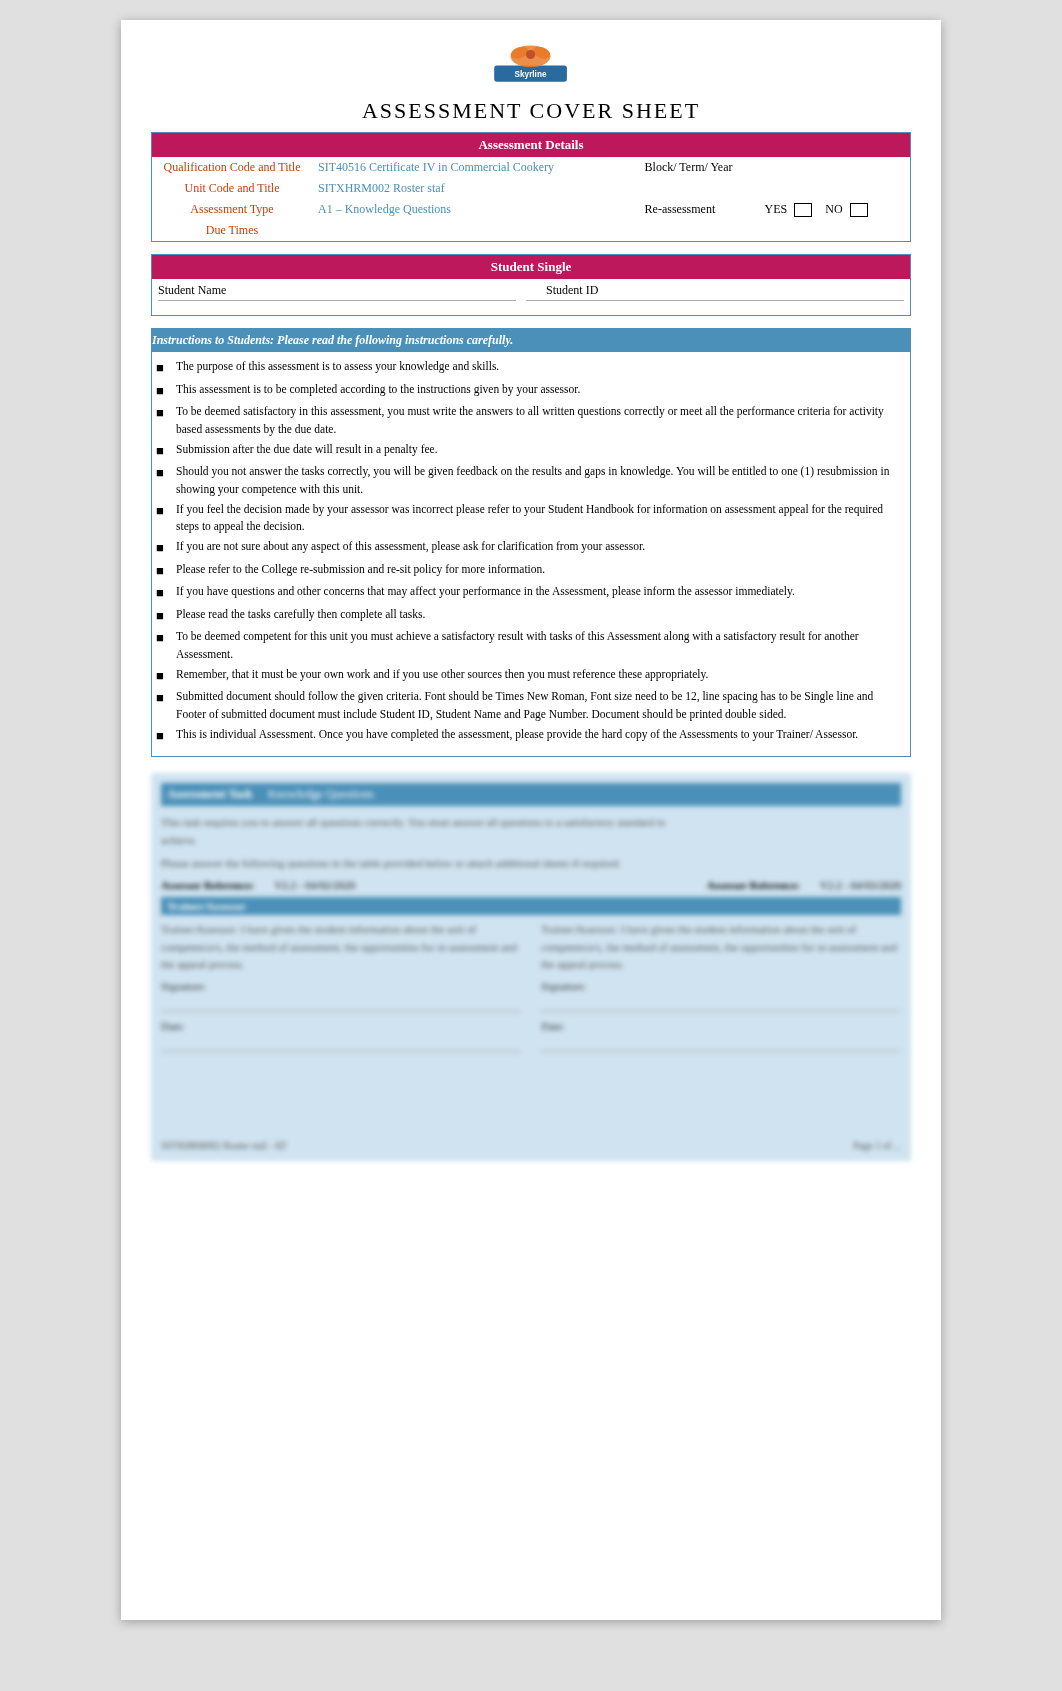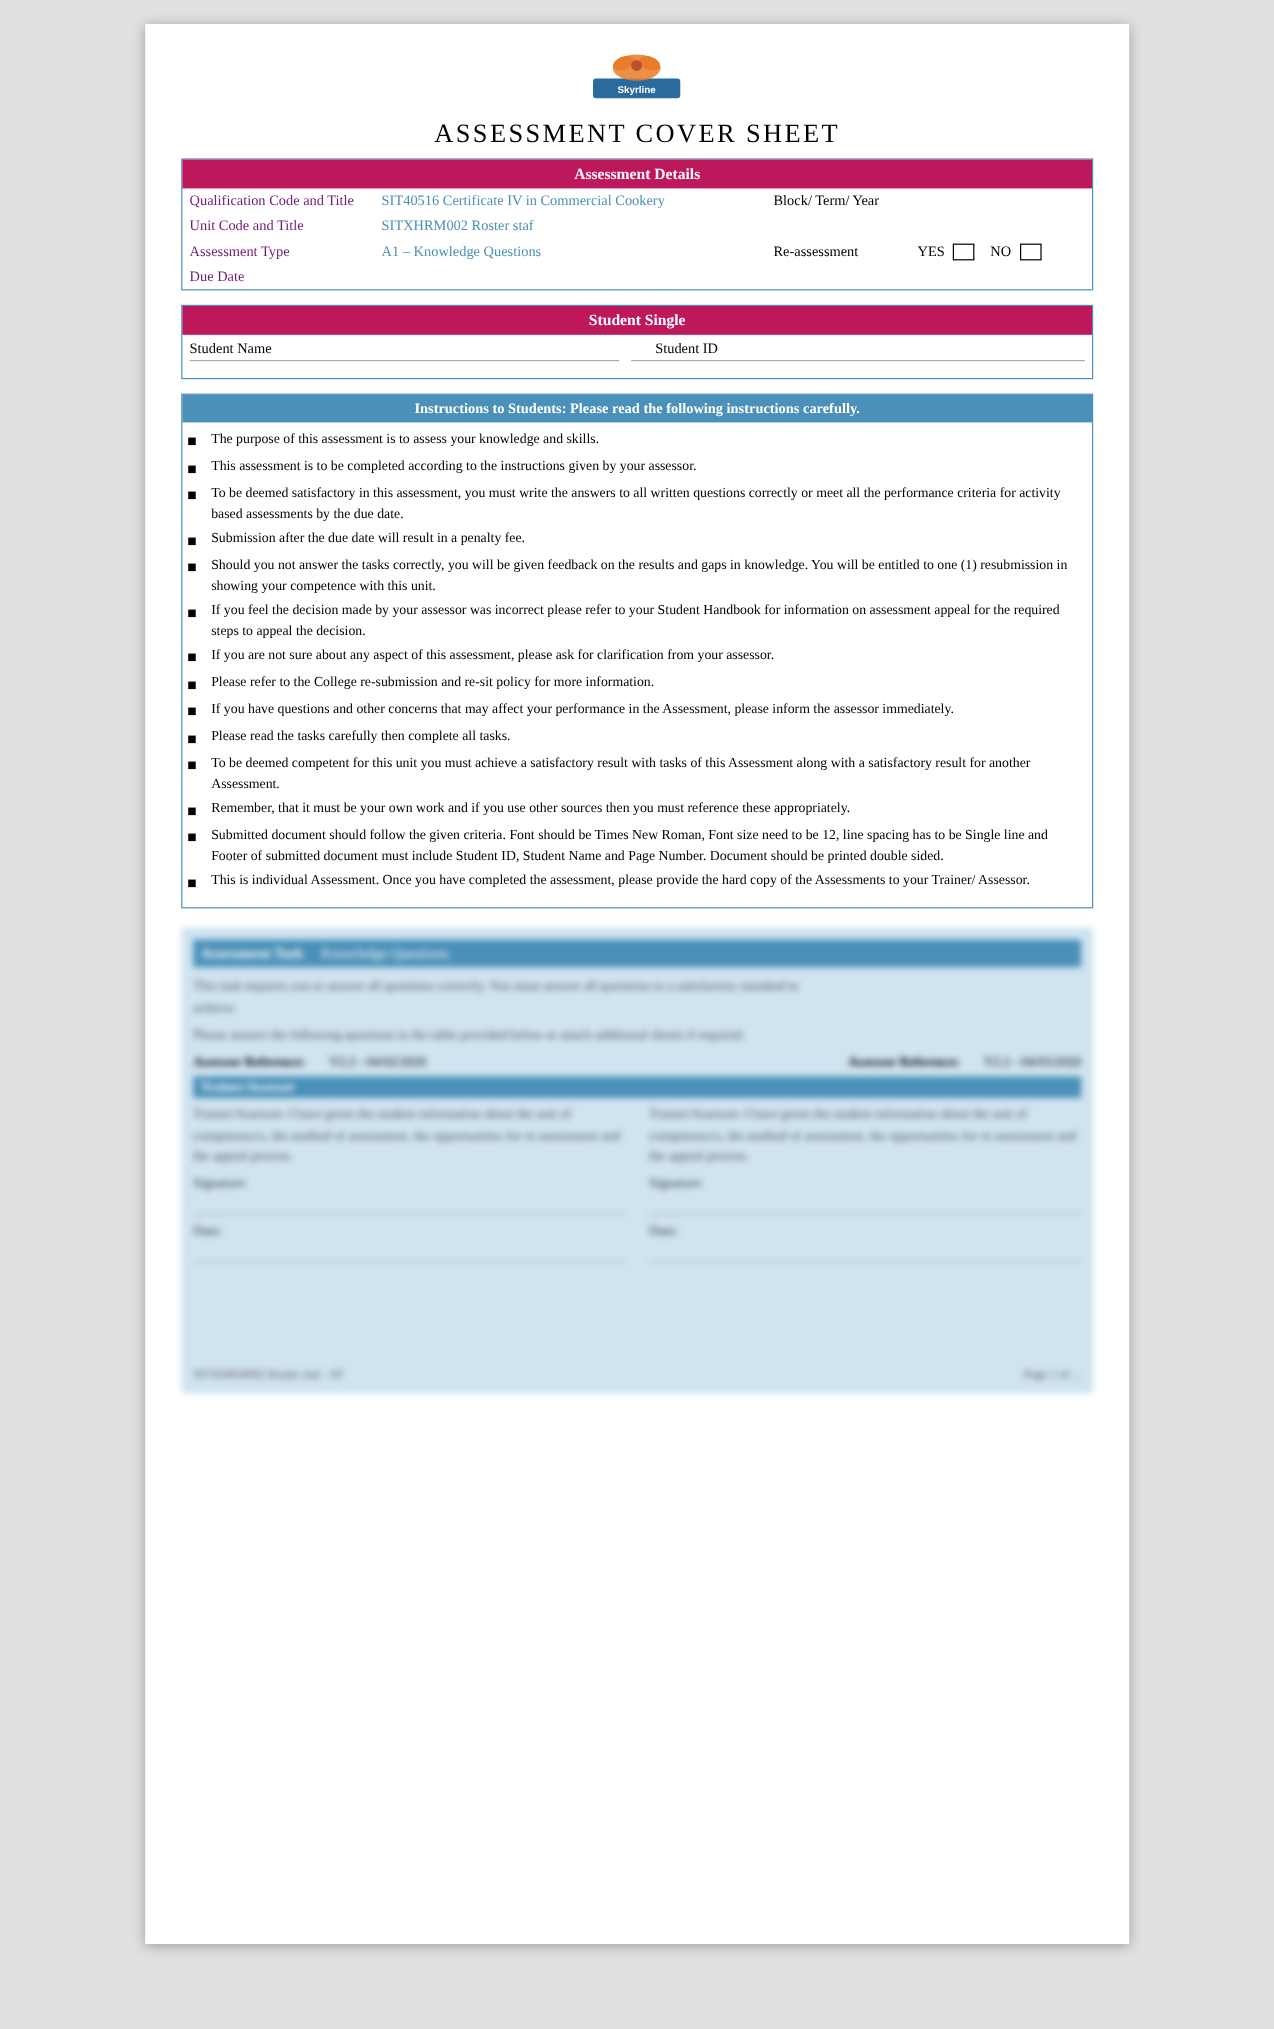--- a/index.html
+++ b/index.html
@@ -39,23 +39,24 @@
     .details-table {
       width: 100%;
       border-collapse: collapse;
       font-size: 12px;
     }
     .details-table td {
       padding: 3px 6px;
       vertical-align: top;
     }
     .details-table .label-cell {
-      color: #701a75;
+      color: #c2410c;
       width: 160px;
       font-weight: normal;
+      text-align: center;
     }
     .details-table .value-cell {
       color: #4a90b8;
       font-weight: normal;
     }
     .details-table .right-label {
       color: #000;
       width: 120px;
     }
     .details-table .right-value {
@@ -93,25 +94,25 @@
     }
     .student-label {
       font-weight: normal;
       color: #000;
       font-size: 12px;
     }
     
     .instructions-header {
       background: #4a90b8;
       color: #fff;
-      text-align: center;
       font-size: 12px;
       font-weight: bold;
       padding: 4px 0;
       margin-bottom: 6px;
+      font-style: italic;
     }
     .instructions-text {
       font-size: 11.5px;
       line-height: 1.5;
       color: #000;
       padding: 0 4px;
     }
     .instructions-text p {
       margin-bottom: 3px;
       display: flex;
@@ -232,21 +233,21 @@
         <td class="value-cell">A1 – Knowledge Questions</td>
         <td class="right-label">Re-assessment</td>
         <td>
           <span style="font-size:12px;margin-right:4px;">YES</span>
           <span class="box-outline"></span>
           <span style="font-size:12px;margin-left:10px;margin-right:4px;">NO</span>
           <span class="box-outline"></span>
         </td>
       </tr>
       <tr>
-        <td class="label-cell">Due Date</td>
+        <td class="label-cell">Due Times</td>
         <td class="value-cell" colspan="3"></td>
       </tr>
     </tbody>
       </table>
   </div>
 
   <div class="outer-border">
     <div class="section-header">Student Single</div>
     <div class="student-row">
       <div class="student-name-area">

